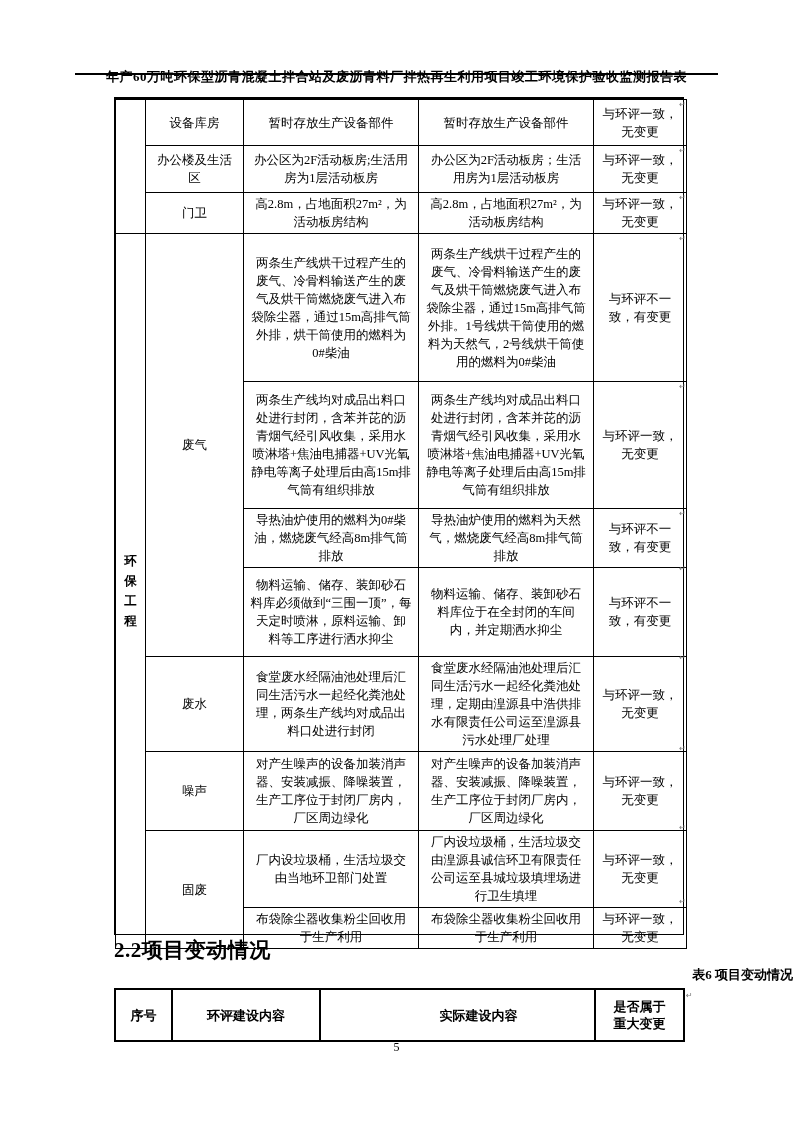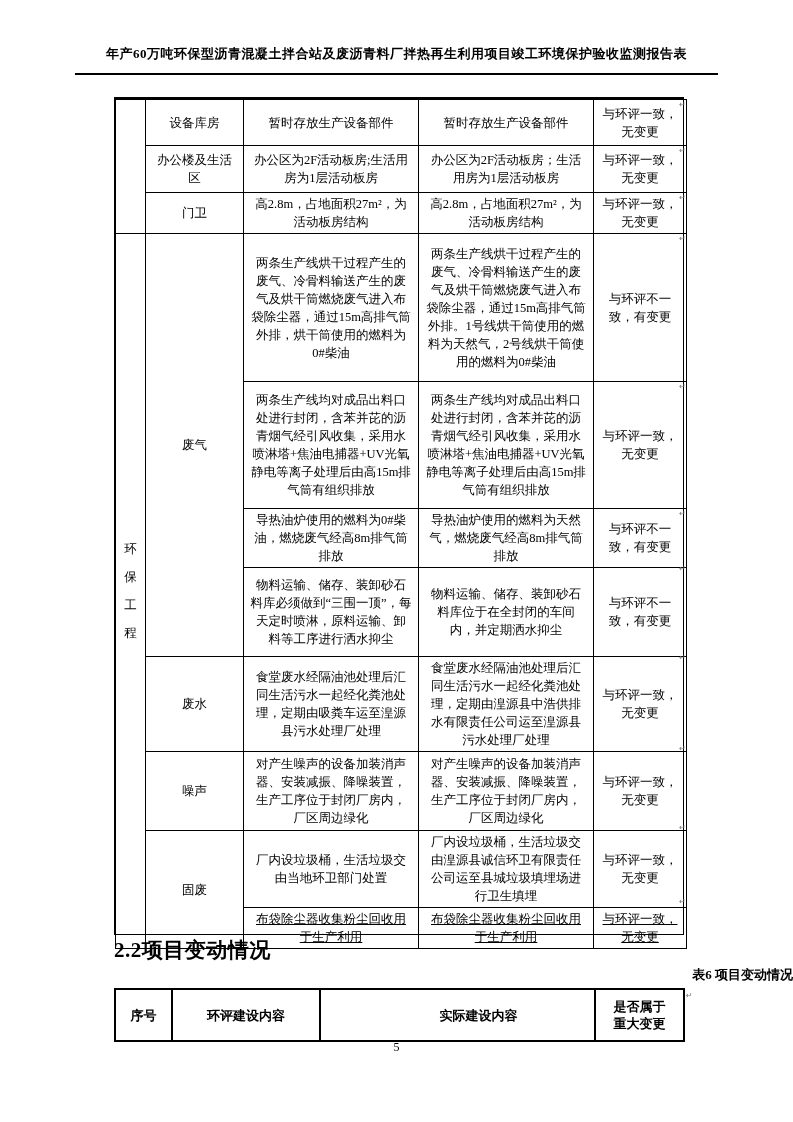--- a/index.html
+++ b/index.html
@@ -2,21 +2,21 @@
 <html><head>
 <meta charset="utf-8">
 <style>
   * { margin:0; padding:0; box-sizing:border-box; }
   body { background:#888; font-family:"Liberation Serif","DejaVu Serif",serif; }
   .page {
     position:relative; width:793px; height:1122px; background:#fff;
     margin:0 auto; color:#000; overflow:hidden;
   }
   .doc-title {
-    position:absolute; top:45px; left:0; width:100%;
+    position:absolute; top:68px; left:0; width:100%;
     text-align:center; font-size:13px; font-weight:bold; letter-spacing:0.5px;
   }
   .header-rule {
     position:absolute; top:73px; left:75px; width:643px; height:2px; background:#000;
   }
   .outer-main {
     position:absolute; top:97px; left:114px; width:570px; height:838px;
     border:1px solid #000; border-top-width:2px; display:flex;
   }
   .strip-left { width:9px; }
@@ -24,21 +24,21 @@
   .mark {
     position:absolute; right:1px; font-size:8px; color:#777; line-height:8px;
     font-family:"DejaVu Sans",sans-serif;
   }
   table.main { width:548px; border-collapse:collapse; table-layout:fixed; }
   table.main td {
     border:1px solid #000; font-size:12.5px; line-height:18px;
     text-align:center; vertical-align:middle; padding:2px 6px; overflow:hidden;
   }
   td.group-cell { width:30px; padding:0 2px; }
-  .vertical-label { width:14px; margin:0 auto; line-height:28px; word-break:break-all; }
+  .vertical-label { width:14px; margin:0 auto; line-height:20px; word-break:break-all;font-weight:bold; }
   td.cat-cell { width:98px; padding:0 5px; }
   td.eia-cell, td.act-cell { width:175px; }
   td.conc-cell { width:93px; padding:0 12px; }
   .section-heading {
     position:absolute; top:936px; left:114px;
     font-size:21px; font-weight:bold; letter-spacing:0.5px;
   }
   .table-caption {
     position:absolute; top:966px; left:0; width:100%;
     text-align:right; font-size:13px; font-weight:bold;
@@ -113,37 +113,37 @@
         <td class="act-cell">导热油炉使用的燃料为天然气，燃烧废气经高8m排气筒排放</td>
         <td class="conc-cell">与环评不一致，有变更</td>
       </tr>
       <tr style="height:89px;">
         <td class="eia-cell">物料运输、储存、装卸砂石料库必须做到“三围一顶”，每天定时喷淋，原料运输、卸料等工序进行洒水抑尘</td>
         <td class="act-cell">物料运输、储存、装卸砂石料库位于在全封闭的车间内，并定期洒水抑尘</td>
         <td class="conc-cell">与环评不一致，有变更</td>
       </tr>
       <tr style="height:91px;">
         <td class="cat-cell">废水</td>
-        <td class="eia-cell">食堂废水经隔油池处理后汇同生活污水一起经化粪池处理，定期由吸粪车运至湟源县污水处理厂处理</td>
+        <td class="eia-cell">食堂废水经隔油池处理后汇同生活污水一起经化粪池处理，两条生产线均对成品出料口处进行封闭</td>
         <td class="act-cell">食堂废水经隔油池处理后汇同生活污水一起经化粪池处理，定期由湟源县中浩供排水有限责任公司运至湟源县污水处理厂处理</td>
         <td class="conc-cell">与环评一致，无变更</td>
       </tr>
       <tr style="height:79px;">
         <td class="cat-cell">噪声</td>
         <td class="eia-cell">对产生噪声的设备加装消声器、安装减振、降噪装置，生产工序位于封闭厂房内，厂区周边绿化</td>
         <td class="act-cell">对产生噪声的设备加装消声器、安装减振、降噪装置，生产工序位于封闭厂房内，厂区周边绿化</td>
         <td class="conc-cell">与环评一致，无变更</td>
       </tr>
       <tr style="height:74px;">
         <td class="cat-cell" rowspan="2">固废</td>
         <td class="eia-cell">厂内设垃圾桶，生活垃圾交由当地环卫部门处置</td>
         <td class="act-cell">厂内设垃圾桶，生活垃圾交由湟源县诚信环卫有限责任公司运至县城垃圾填埋场进行卫生填埋</td>
         <td class="conc-cell">与环评一致，无变更</td>
       </tr>
-      <tr style="height:40px;text-decoration:underline;">
+      <tr style="height:40px;">
         <td class="eia-cell">布袋除尘器收集粉尘回收用于生产利用</td>
         <td class="act-cell">布袋除尘器收集粉尘回收用于生产利用</td>
         <td class="conc-cell">与环评一致，无变更</td>
       </tr>
     </tbody>
       </table>
 
     <div class="strip-right">
       <span class="mark" style="top:2px">↵</span>
       <span class="mark" style="top:48px">↵</span>

